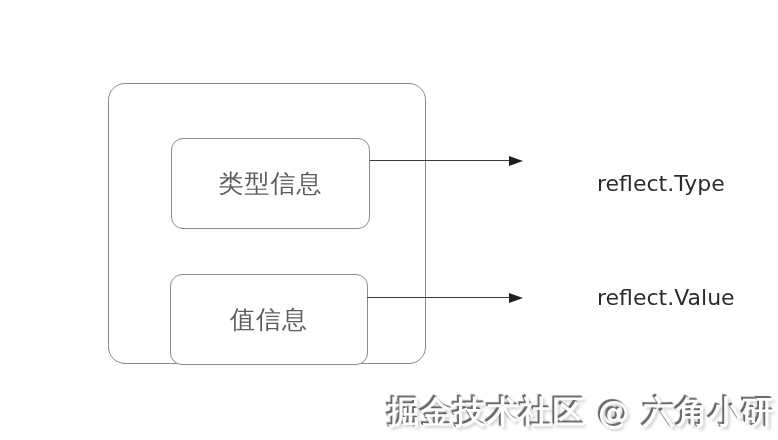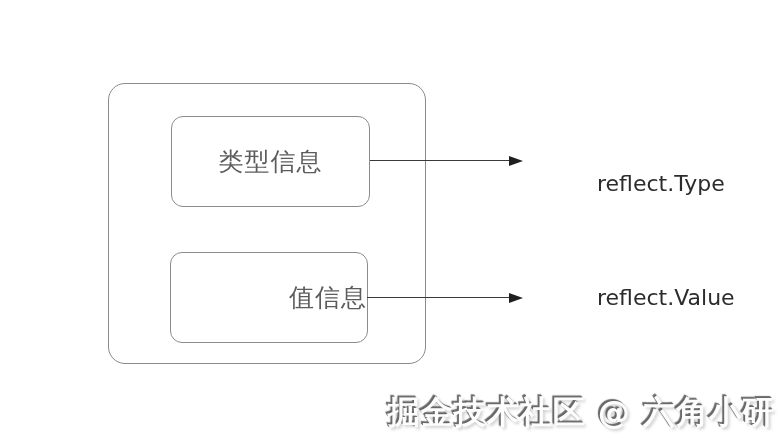--- a/index.html
+++ b/index.html
@@ -28,39 +28,39 @@
   }
   .inner-box {
     position: absolute;
     border: 1.5px solid #8c8c8c;
     border-radius: 12px;
     background: #ffffff;
     box-sizing: border-box;
     display: flex;
     align-items: center;
     justify-content: center;
+    margin-top: 22px;
   }
   .inner-box .box-label {
     color: #5c5c5c;
     font-size: 25px;
     letter-spacing: 1px;
     white-space: nowrap;
   }
   .box-type {
     left: 171px;
     top: 116px;
     width: 199px;
     height: 91px;
   }
   .box-value {
     left: 170px;
     top: 252px;
     width: 198px;
     height: 91px;
-    justify-content: flex-end;
   }
   .arrow-line {
     position: absolute;
     height: 0;
     border-top: 1.6px solid #3a3a3a;
   }
   .arrow-line-type {
     left: 370px;
     top: 160px;
     width: 140px;

